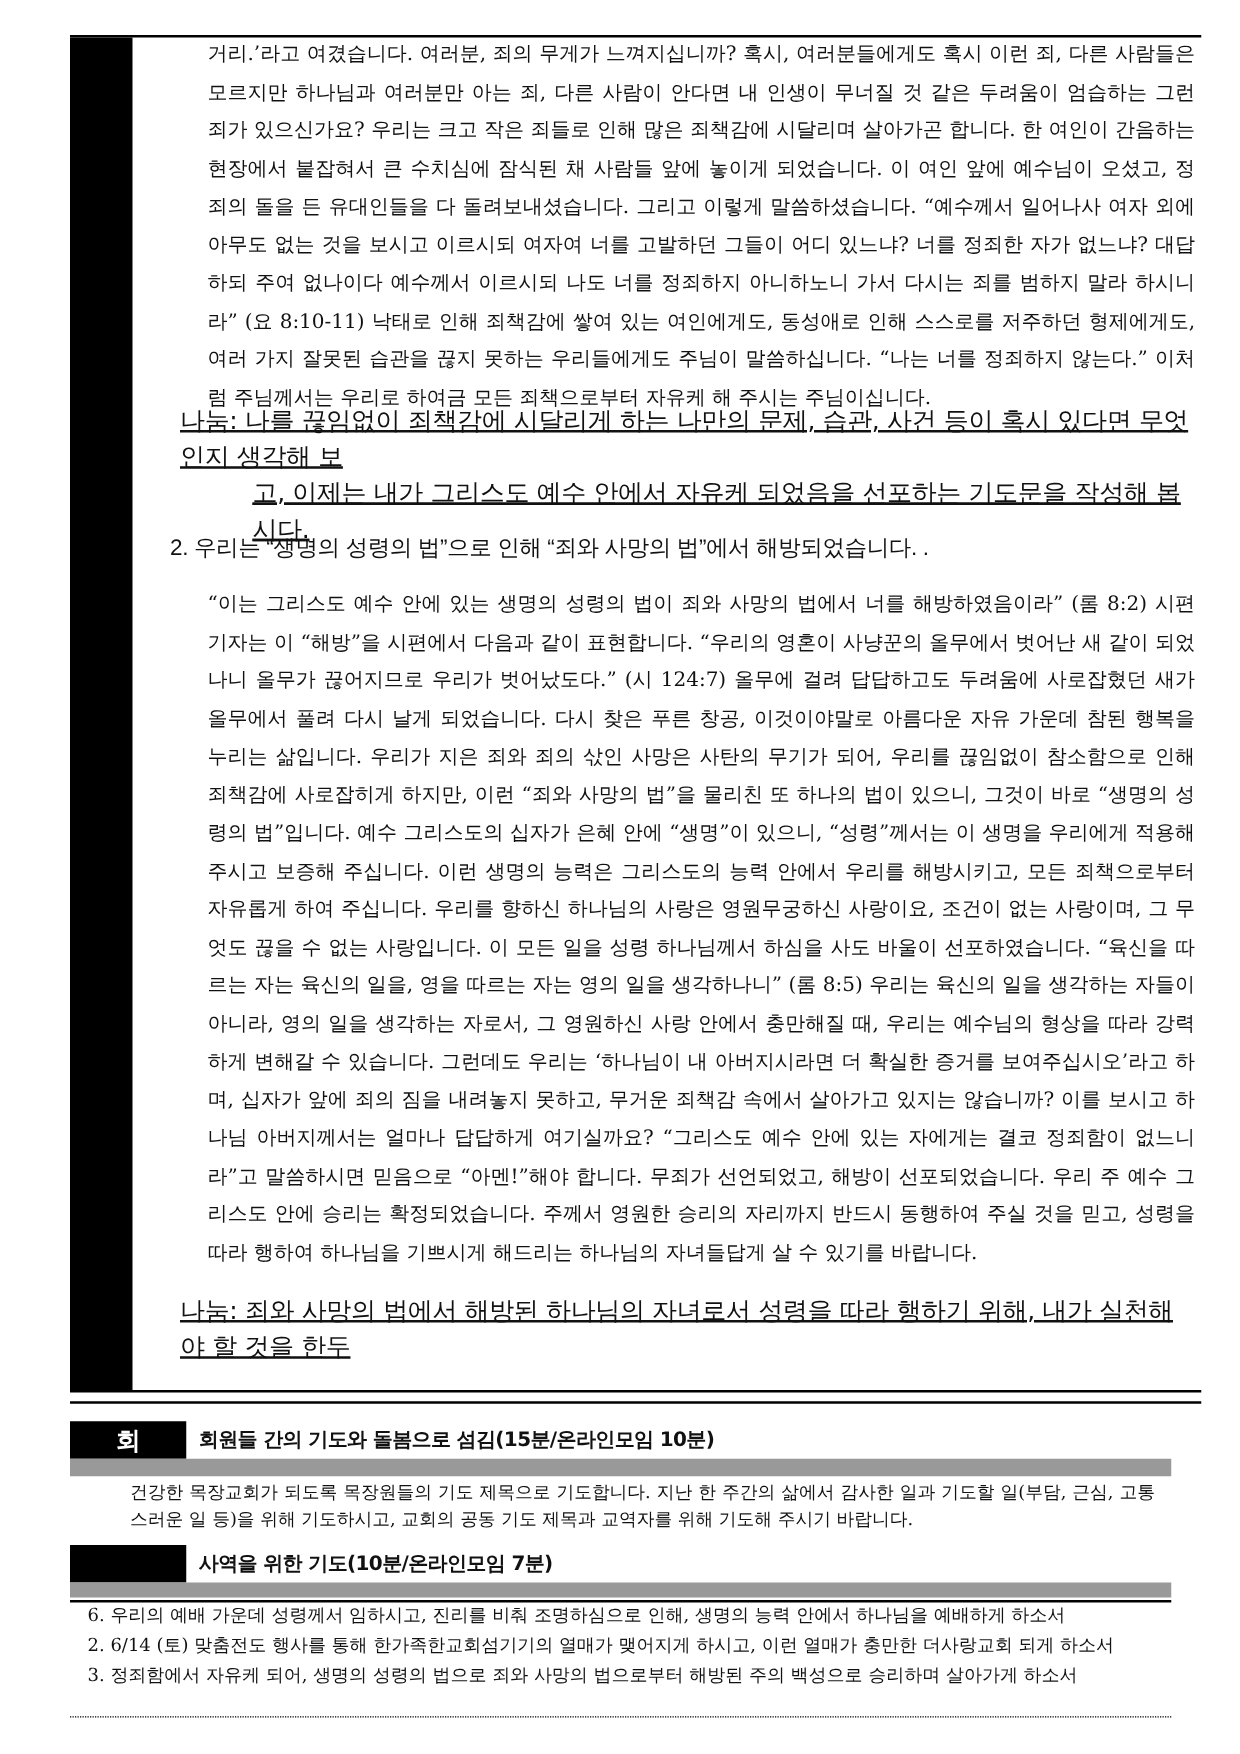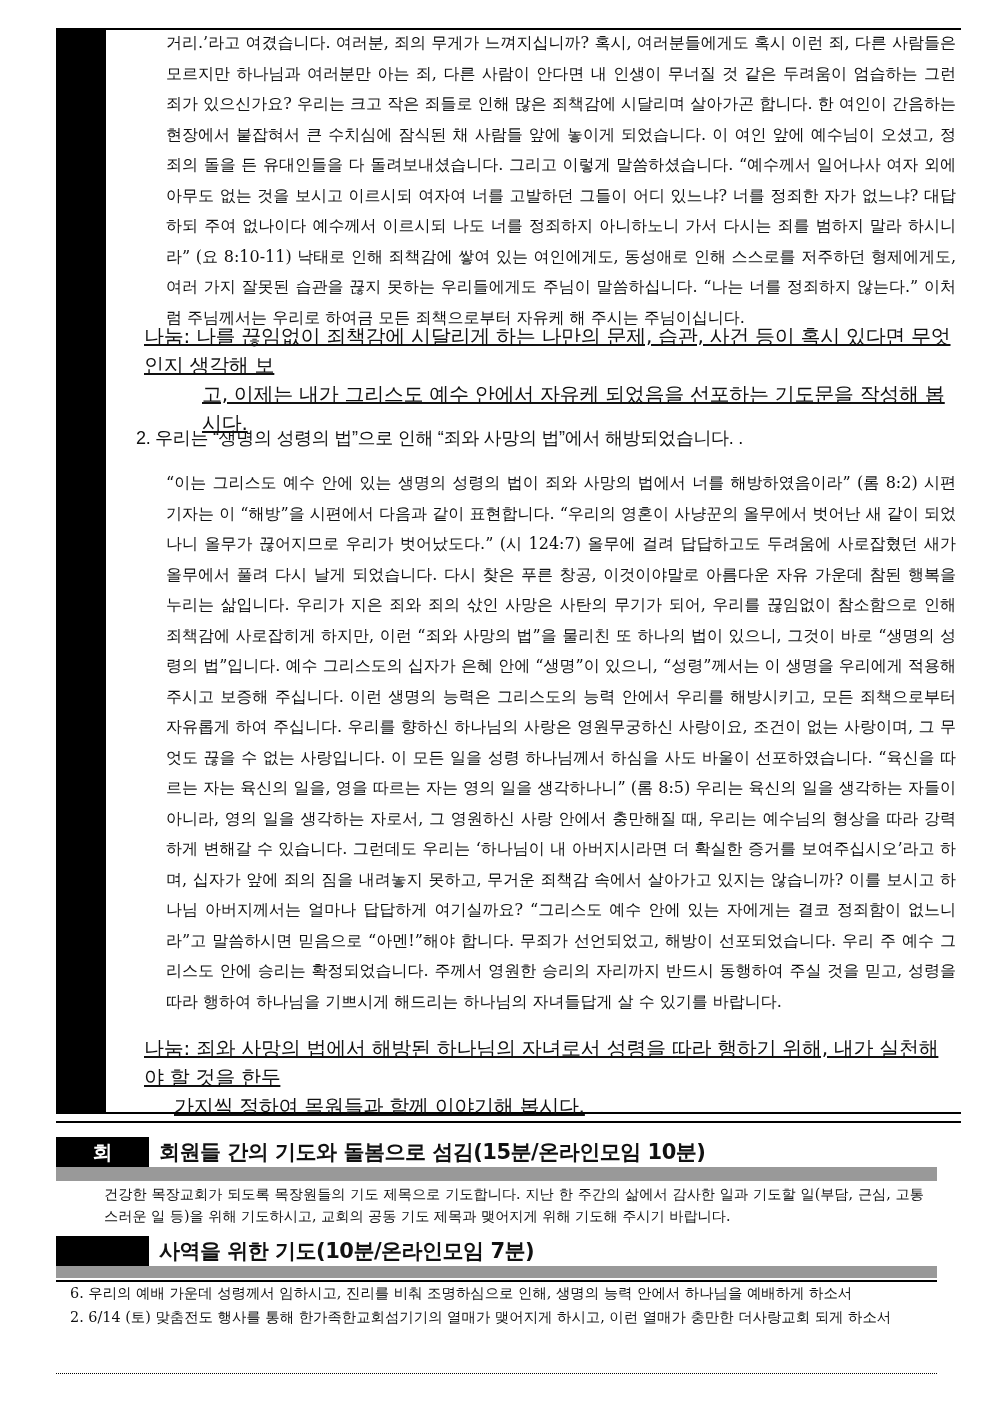--- a/index.html
+++ b/index.html
@@ -25,21 +25,21 @@
   .para.p2 { position:absolute; left:0; top:438px; width:790px; }
 
   .divider { position:absolute; left:56px; width:905px; height:2px; background:#000; }
 
   
   .sec-head { position:absolute; left:56px; width:881px; }
   .sec-label { position:absolute; left:0; top:0; width:93px; height:30px; background:#000; color:#fff;
                font-family:"DejaVu Sans","Liberation Sans",sans-serif; font-weight:bold; font-size:20px;
                text-align:center; line-height:30px; }
   .sec-title { position:absolute; left:103px; top:0; height:30px; line-height:30px;
-               font-family:"DejaVu Sans","Liberation Sans",sans-serif; font-size:21px; font-weight:bold;
+               font-family:"DejaVu Sans","Liberation Sans",sans-serif; font-size:16px; font-weight:bold;
                letter-spacing:-0.5px; color:#111; white-space:nowrap; }
   .sec-gray { position:absolute; left:0; top:30px; width:881px; height:14px; background:#999999; }
 
   .sec-body { position:absolute; left:104px; width:820px; font-size:14.2px; line-height:22px; text-align:justify; }
 
   .prayer-list { position:absolute; left:70px; top:1281px; width:860px; margin:0; padding:0; list-style:none; }
   .prayer-list li { font-size:14.4px; line-height:24px; white-space:nowrap; }
 
   .dotted { position:absolute; left:56px; top:1373px; width:881px; border-top:1px dotted #000; }
   .thin-rule { position:absolute; left:56px; top:1280px; width:881px; height:2px; background:#000; }
@@ -56,39 +56,39 @@
       <span>나눔: 나를 끊임없이 죄책감에 시달리게 하는 나만의 문제, 습관, 사건 등이 혹시 있다면 무엇인지 생각해 보</span>
       <span class="indent">고, 이제는 내가 그리스도 예수 안에서 자유케 되었음을 선포하는 기도문을 작성해 봅시다.</span>
     </div>
 
     <div class="heading2" style="left:-30px;">2. 우리는 “생명의 성령의 법”으로 인해 “죄와 사망의 법”에서 해방되었습니다. .</div>
 
     <p class="para p2">“이는 그리스도 예수 안에 있는 생명의 성령의 법이 죄와 사망의 법에서 너를 해방하였음이라” (롬 8:2) 시편 기자는 이 “해방”을 시편에서 다음과 같이 표현합니다. “우리의 영혼이 사냥꾼의 올무에서 벗어난 새 같이 되었나니 올무가 끊어지므로 우리가 벗어났도다.” (시 124:7) 올무에 걸려 답답하고도 두려움에 사로잡혔던 새가 올무에서 풀려 다시 날게 되었습니다. 다시 찾은 푸른 창공, 이것이야말로 아름다운 자유 가운데 참된 행복을 누리는 삶입니다. 우리가 지은 죄와 죄의 삯인 사망은 사탄의 무기가 되어, 우리를 끊임없이 참소함으로 인해 죄책감에 사로잡히게 하지만, 이런 “죄와 사망의 법”을 물리친 또 하나의 법이 있으니, 그것이 바로 “생명의 성령의 법”입니다. 예수 그리스도의 십자가 은혜 안에 “생명”이 있으니, “성령”께서는 이 생명을 우리에게 적용해 주시고 보증해 주십니다. 이런 생명의 능력은 그리스도의 능력 안에서 우리를 해방시키고, 모든 죄책으로부터 자유롭게 하여 주십니다. 우리를 향하신 하나님의 사랑은 영원무궁하신 사랑이요, 조건이 없는 사랑이며, 그 무엇도 끊을 수 없는 사랑입니다. 이 모든 일을 성령 하나님께서 하심을 사도 바울이 선포하였습니다. “육신을 따르는 자는 육신의 일을, 영을 따르는 자는 영의 일을 생각하나니” (롬 8:5) 우리는 육신의 일을 생각하는 자들이 아니라, 영의 일을 생각하는 자로서, 그 영원하신 사랑 안에서 충만해질 때, 우리는 예수님의 형상을 따라 강력하게 변해갈 수 있습니다. 그런데도 우리는 ‘하나님이 내 아버지시라면 더 확실한 증거를 보여주십시오’라고 하며, 십자가 앞에 죄의 짐을 내려놓지 못하고, 무거운 죄책감 속에서 살아가고 있지는 않습니까? 이를 보시고 하나님 아버지께서는 얼마나 답답하게 여기실까요? “그리스도 예수 안에 있는 자에게는 결코 정죄함이 없느니라”고 말씀하시면 믿음으로 “아멘!”해야 합니다. 무죄가 선언되었고, 해방이 선포되었습니다. 우리 주 예수 그리스도 안에 승리는 확정되었습니다. 주께서 영원한 승리의 자리까지 반드시 동행하여 주실 것을 믿고, 성령을 따라 행하여 하나님을 기쁘시게 해드리는 하나님의 자녀들답게 살 수 있기를 바랍니다.</p>
 
     <div class="share" style="left:-22px; top:1004px; width:812px;">
       <span>나눔: 죄와 사망의 법에서 해방된 하나님의 자녀로서 성령을 따라 행하기 위해, 내가 실천해야 할 것을 한두</span>
-      <span class="indent" style="padding-left:30px;">가지씩 정하여 목원들과 함께 이야기해 봅시다.</span>
     </div>
   </div>
 </div>
 
 <div class="divider" style="top:1121px;"></div>
 
 <div class="sec-head" style="top:1137px; height:44px;">
   <div class="sec-label">회</div>
   <div class="sec-title">회원들 간의 기도와 돌봄으로 섬김(15분/온라인모임 10분)</div>
   <div class="sec-gray"></div>
 </div>
-<div class="sec-body" style="top:1183px;">건강한 목장교회가 되도록 목장원들의 기도 제목으로 기도합니다. 지난 한 주간의 삶에서 감사한 일과 기도할 일(부담, 근심, 고통스러운 일 등)을 위해 기도하시고, 교회의 공동 기도 제목과 맺어지게 위해 기도해 주시기 바랍니다.</div>
+<div class="sec-body" style="top:1183px;">건강한 목장교회가 되도록 목장원들의 기도 제목으로 기도합니다. 지난 한 주간의 삶에서 감사한 일과 기도할 일(부담, 근심, 고통스러운 일 등)을 위해 기도하시고, 교회의 공동 기도 제목과 교역자를 위해 기도해 주시기 바랍니다.</div>
 
 <div class="sec-head" style="top:1236px; height:44px;">
   <div class="sec-label"></div>
   <div class="sec-title">사역을 위한 기도(10분/온라인모임 7분)</div>
   <div class="sec-gray" style="height:12px;"></div>
 </div>
 <div class="thin-rule"></div>
 
 <ul class="prayer-list">
   <li>6. 우리의 예배 가운데 성령께서 임하시고, 진리를 비춰 조명하심으로 인해, 생명의 능력 안에서 하나님을 예배하게 하소서</li>
   <li>2. 6/14 (토) 맞춤전도 행사를 통해 한가족한교회섬기기의 열매가 맺어지게 하시고, 이런 열매가 충만한 더사랑교회 되게 하소서</li>
+  <li>3. 정죄함에서 자유케 되어, 생명의 성령의 법으로 죄와 사망의 법으로부터 해방된 주의 백성으로 승리하며 살아가게 하소서</li>
 </ul>
 
 <div class="dotted"></div>
 
 </body></html>

